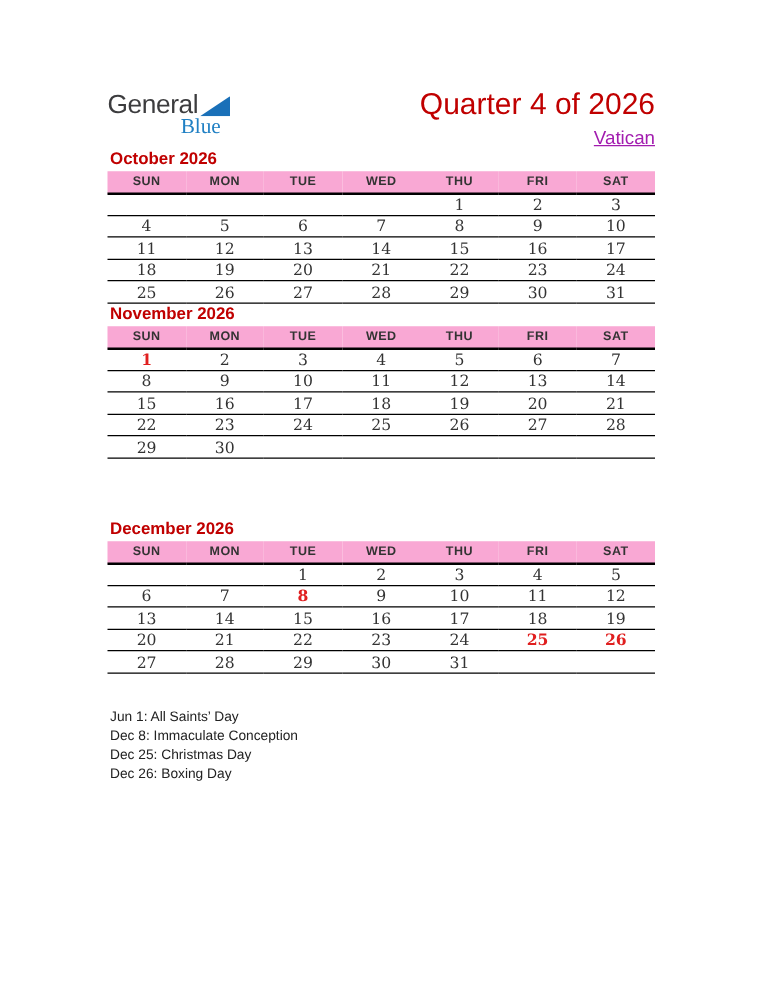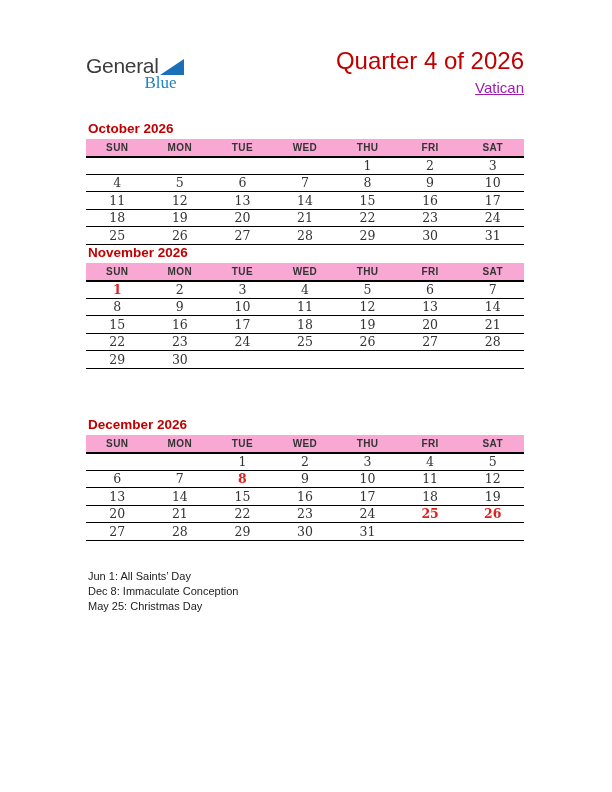--- a/index.html
+++ b/index.html
@@ -15,22 +15,23 @@
   }
   .content {
     margin-left: 86px;
     width: 438px;
   }
 
   
   header {
     display: flex;
     justify-content: space-between;
-    align-items: center;
+    align-items: flex-start;
     padding-top: 47px;
+    margin-top: 23px;
   }
   .logo { padding-top: 3px; }
   .logo-top { display: flex; align-items: flex-end; }
   .logo-general {
     font-size: 21px;
     color: #3c3c3e;
     letter-spacing: -0.3px;
     line-height: 1;
   }
   .logo-flag { width: 24px; height: 16px; margin-left: 1px; margin-bottom: 1px; }
@@ -58,21 +59,21 @@
     text-decoration: underline;
   }
 
   
   .month-label {
     margin: 0 0 3px 2px;
     font-size: 13.5px;
     font-weight: 700;
     color: #c00000;
   }
-  .month-oct { margin-top: 25px; }
+  .month-oct { }
   .month-nov { }
   .month-dec { margin-top: 48px; }
 
   table.cal {
     width: 100%;
     border-collapse: collapse;
     table-layout: fixed;
   }
   table.cal thead th {
     background: #f9a8d4;
@@ -319,17 +320,18 @@
               <td></td>
               <td></td>
             </tr>
           </tbody>
       </table>
     </section>
 
     <ul class="holidays">
         <li>Jun 1: All Saints’ Day</li>
         <li>Dec 8: Immaculate Conception</li>
-        <li>May 25: Christmas Day</li>
+        <li>Dec 25: Christmas Day</li>
+        <li>Dec 26: Boxing Day</li>
       </ul>
 
   </div>
 </div>
 
 </body></html>

